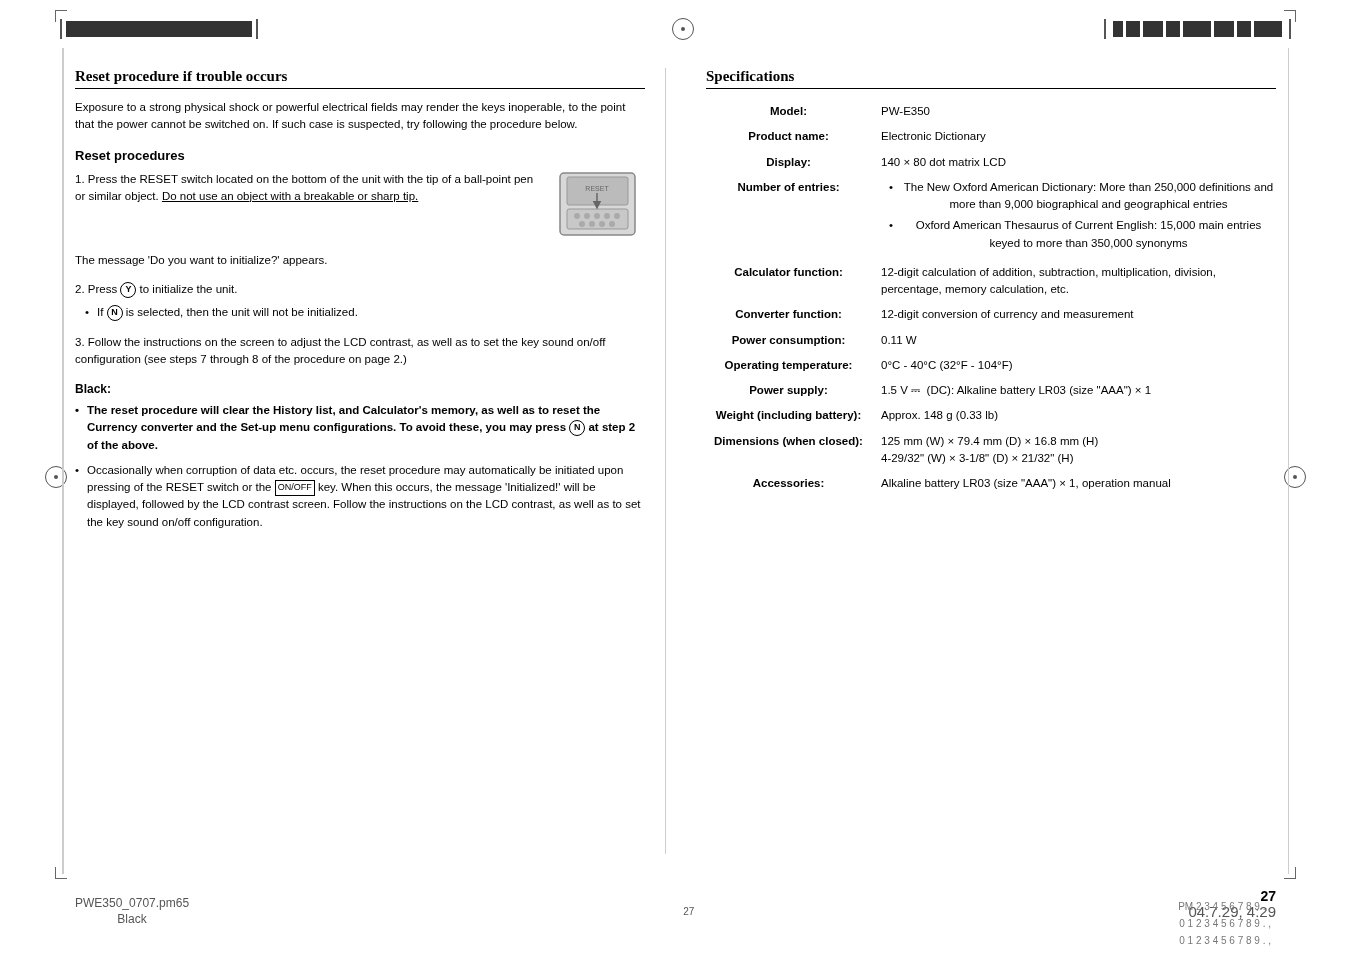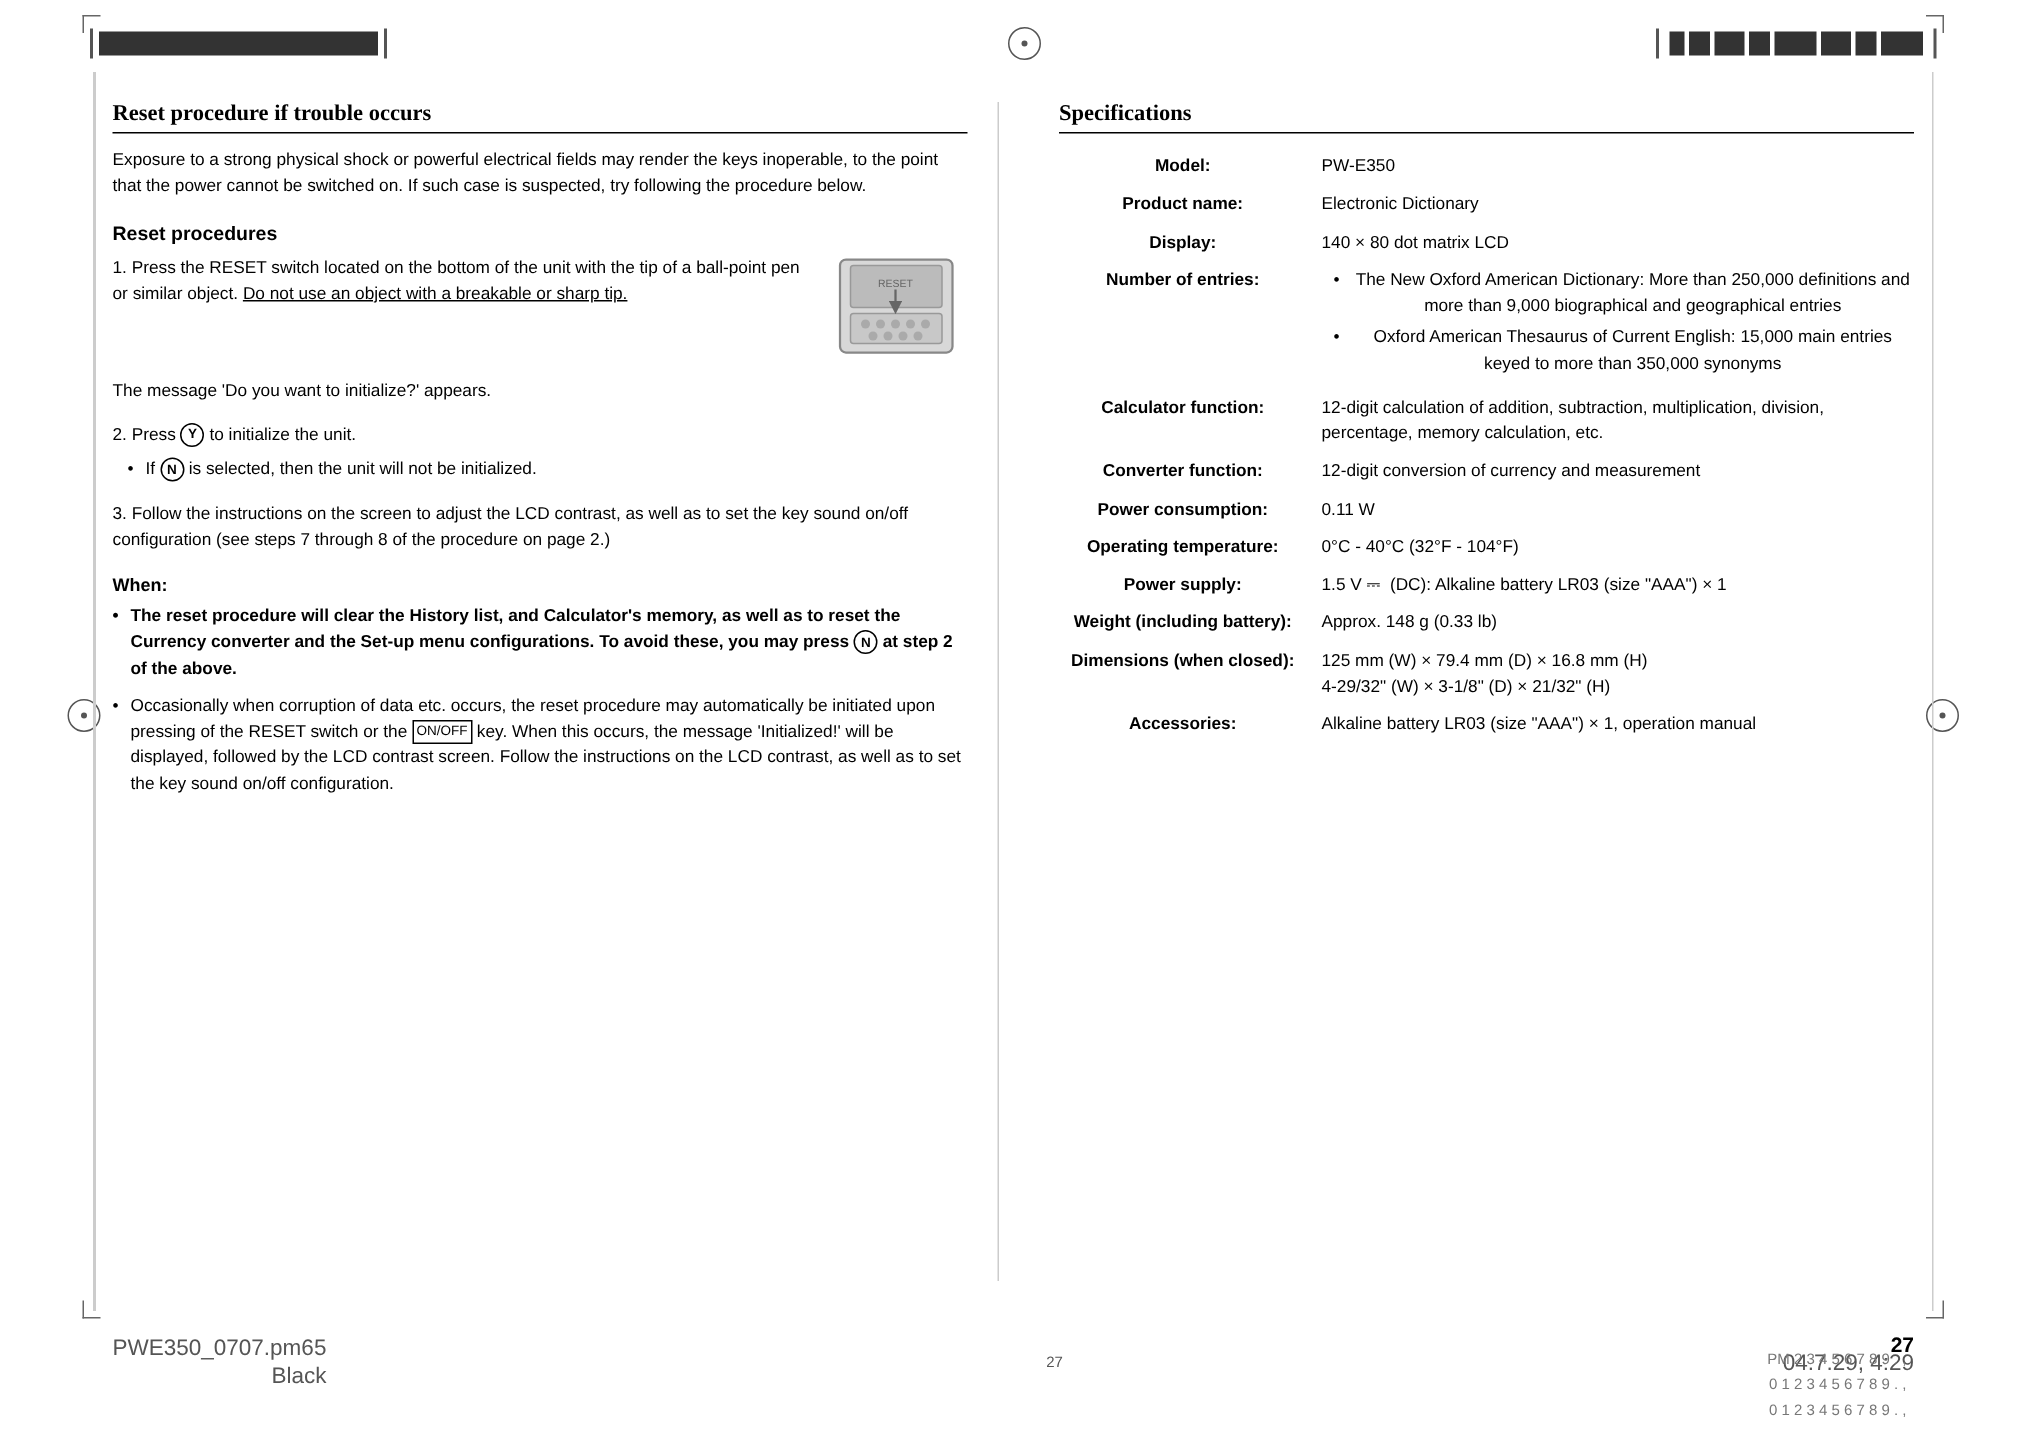--- a/index.html
+++ b/index.html
@@ -441,21 +441,21 @@
         <ul class="bullet-list" style="margin-top:6px;">
           <li>If <span class="key-btn-circle">N</span> is selected, then the unit will not be initialized.</li>
         </ul>
       </div>
 
       <div class="step">
         <p>3. Follow the instructions on the screen to adjust the LCD contrast, as well as to set the key sound on/off configuration (see steps 7 through 8 of the procedure on page 2.)</p>
       </div>
 
       <div class="note-box">
-        <p class="note-label">When:</p>
+        <p class="note-label">Black:</p>
         <ul class="note-list">
           <li class="bold-note">
             <span>The reset procedure will clear the History list, and Calculator's memory, as well as to reset the Currency converter and the Set-up menu configurations. To avoid these, you may press <span class="key-btn-circle">N</span> at step 2 of the above.</span>
           </li>
           <li>
             <span class="normal">Occasionally when corruption of data etc. occurs, the reset procedure may automatically be initiated upon pressing of the RESET switch or the <span class="on-off-btn">ON/OFF</span> key. When this occurs, the message 'Initialized!' will be displayed, followed by the LCD contrast screen. Follow the instructions on the LCD contrast, as well as to set the key sound on/off configuration.</span>
           </li>
         </ul>
       </div>
 
@@ -524,21 +524,21 @@
             <td>Alkaline battery LR03 (size "AAA") × 1, operation manual</td>
           </tr>
         </tbody>
       </table>
 
     </div>
 
   </div>
 
   <div style="position:absolute;bottom:28px;left:75px;right:75px;display:flex;justify-content:space-between;align-items:center;">
-    <div style="font-size:15px;color:#555;display:flex;flex-direction:column;gap:2px;align-items:flex-end;">
+    <div style="font-size:12px;color:#555;display:flex;flex-direction:column;gap:2px;">
       <span>PWE350_0707.pm65</span>
       <span style="text-align:center;">Black</span>
     </div>
     <span style="font-size:10px;color:#555;">27</span>
     <div style="font-size:15px;color:#555;text-align:center;">
       <span>04.7.29, 4:29</span>
     </div>
   </div>
 
   <div style="position:absolute;bottom:50px;right:75px;font-size:14px;font-weight:bold;">27</div>

